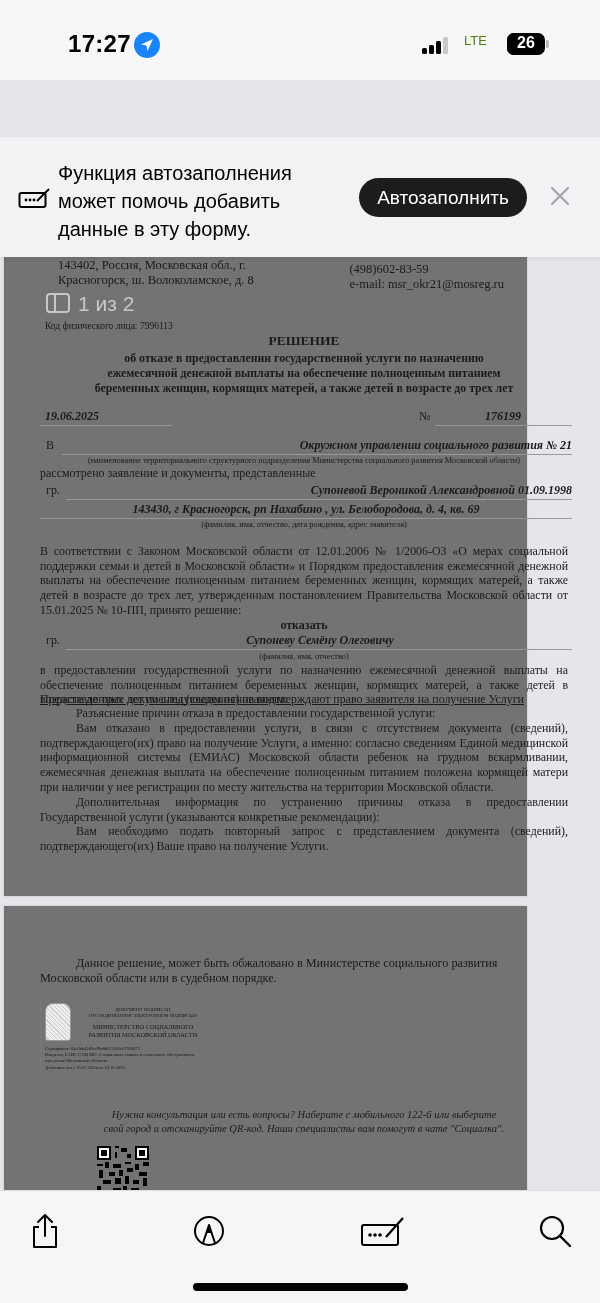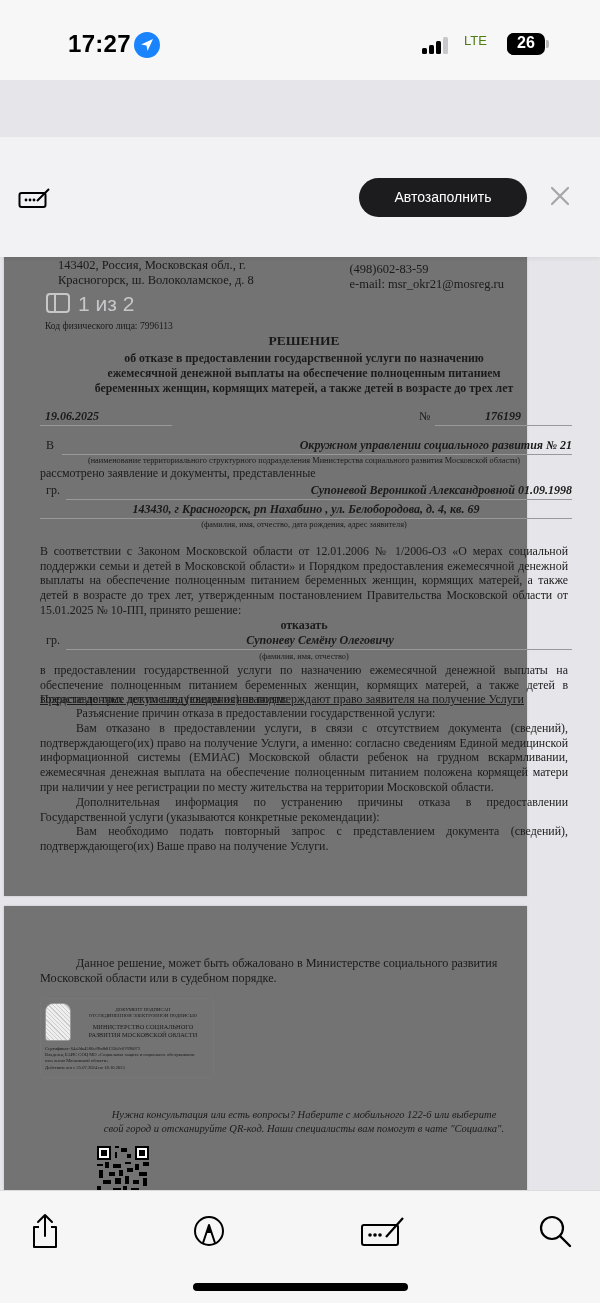--- a/index.html
+++ b/index.html
@@ -23,21 +23,21 @@
   .titlebar { position: absolute; top: 80px; left: 0; width: 600px; height: 56px; background: #f7f7f8; border-bottom: 1px solid #dcdcdf; }
   .doc-title { position: absolute; left: 28px; top: 14px; font-size: 23px; color: #000; letter-spacing: 0.2px; white-space: nowrap; }
   .title-chevron { position: absolute; left: 441px; top: 15px; width: 25px; height: 25px; border-radius: 50%; background: #e3e3e7; }
   .title-chevron svg { position: absolute; left: 7px; top: 8px; }
   .done-btn { position: absolute; left: 497px; top: 14px; font-size: 23px; color: #000; }
 
   
   .autofill { position: absolute; top: 137px; left: 0; width: 600px; height: 120px; background: #f2f2f4; z-index: 3; box-shadow: 0 2px 4px rgba(0,0,0,0.06); }
   .autofill-icon { position: absolute; left: 18px; top: 50px; }
   .autofill-text { position: absolute; left: 58px; top: 22px; width: 290px; font-size: 20px; line-height: 28px; color: #000; }
-  .autofill-btn { position: absolute; left: 359px; top: 41px; width: 168px; height: 39px; border-radius: 20px; background: #1c1c1e; color: #fff; font-size: 14px; text-align: center; line-height: 39px; }
+  .autofill-btn { position: absolute; left: 359px; top: 41px; width: 168px; height: 39px; border-radius: 20px; background: #1c1c1e; color: #fff; font-size: 19px; text-align: center; line-height: 39px; }
   .autofill-close { position: absolute; left: 550px; top: 49px; }
 
   
   .page { position: absolute; left: 4px; width: 523px; background: #737373; box-shadow: 0 0 2px rgba(0,0,0,0.18); }
   .page1 { top: 200px; height: 696px; }
   .page2 { top: 906px; height: 400px; }
   .serif { font-family: "Liberation Serif", serif; color: #1a1a1a; }
 
   .addr-left { position: absolute; left: 54px; top: 58px; font-size: 12.5px; line-height: 15px; }
   .addr-right { position: absolute; right: 23px; top: 62px; font-size: 12.5px; line-height: 15px; }
@@ -107,20 +107,21 @@
   <div class="autofill">
     <span class="autofill-icon">
       <svg width="34" height="22" viewBox="0 0 34 22">
           <rect x="1.5" y="6" width="26" height="14" rx="2" fill="none" stroke="#000" stroke-width="2"></rect>
           <circle cx="8" cy="13" r="1.4"></circle>
           <circle cx="12" cy="13" r="1.4"></circle>
           <circle cx="16" cy="13" r="1.4"></circle>
           <path d="M19 14 L31 2" stroke="#000" stroke-width="2"></path>
         </svg>
     </span>
+    <div class="autofill-text">Функция автозаполнения может помочь добавить данные в эту форму.</div>
     <div class="autofill-btn">Автозаполнить</div>
     <span class="autofill-close">
       <svg width="20" height="20" viewBox="0 0 20 20">
           <path d="M2 2 L18 18 M18 2 L2 18" stroke="#a6a6aa" stroke-width="2.2" stroke-linecap="round"></path>
         </svg>
     </span>
   </div>
 
   <div class="page page1 serif">
     <div class="addr-left">

